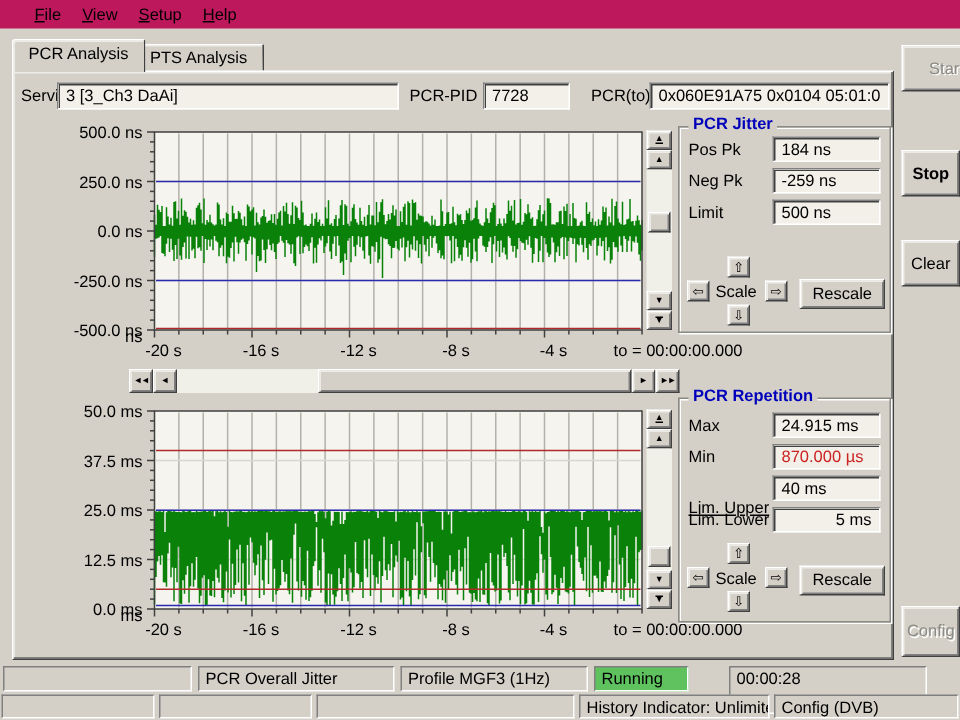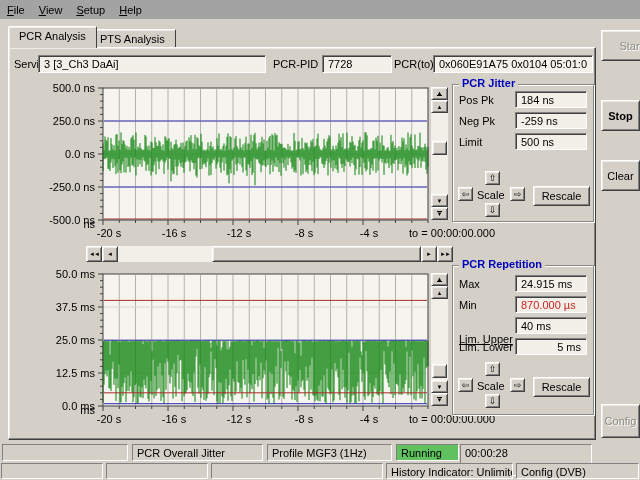--- a/index.html
+++ b/index.html
@@ -6,21 +6,21 @@
   html,body { width:640px; height:480px; }
   body {
     font-family:"Liberation Sans", sans-serif;
     font-size:11px; color:#000;
     background:#d4d0c8; position:relative; overflow:hidden;
   }
   .abs { position:absolute; }
 
   
   .menubar { left:0; top:0; width:640px; height:19px; display:flex; align-items:center;
-             padding-left:0; background:#a3a3a3; }
+             padding-left:16px; background:#be185d; }
   .menu-item { padding:2px 7px; cursor:default; }
   .menu-item u { text-decoration:underline; }
 
   
   .tab { background:#d4d0c8; border:1px solid #404040; border-bottom:none;
          border-top-color:#fff; border-left-color:#fff;
          box-shadow:inset 1px 1px 0 #ecebe5;
          border-radius:2px 2px 0 0; padding:3px 10px 0 10px; }
   .tab.active { z-index:3; }
   .tab.inactive { background:#d4d0c8; }
@@ -78,21 +78,21 @@
 </div>
 
 <div class="abs tab active" style="left:8px;  top:26px; height:22px; z-index:3;">PCR Analysis</div>
 <div class="abs tab inactive" style="left:89px; top:29px; height:19px; z-index:0;">PTS Analysis</div>
 
 <div class="abs tab-page"></div>
 
 <span class="abs" style="left:14px; top:58px; z-index:2;">Service</span>
 <div class="abs field" style="left:38px; top:55px; width:228px; height:18px; z-index:2;">3 [3_Ch3 DaAi]</div>
 <span class="abs" style="left:273px; top:58px; z-index:2;">PCR-PID</span>
-<div class="abs field" style="left:322px; top:55px; width:70px; height:18px; z-index:2;">7728</div>
+<div class="abs field" style="left:322px; top:55px; width:58px; height:18px; z-index:2;">7728</div>
 <span class="abs" style="left:394px; top:58px; z-index:2;">PCR(to)</span>
 <div class="abs field" style="left:433px; top:55px; width:160px; height:18px; z-index:2;">0x060E91A75  0x0104  05:01:0</div>
 
 <svg class="abs" id="chart-jitter" style="left:30px; top:80px; z-index:2;" width="470" height="162">
     <rect x="73" y="8" width="325" height="132" fill="#f5f4ee"></rect>
     <line x1="89.25" y1="9" x2="89.25" y2="139" stroke="#b2b2aa" stroke-width="1"></line>
     <line x1="105.5" y1="9" x2="105.5" y2="139" stroke="#b2b2aa" stroke-width="1"></line>
     <line x1="121.75" y1="9" x2="121.75" y2="139" stroke="#b2b2aa" stroke-width="1"></line>
     <line x1="138" y1="9" x2="138" y2="139" stroke="#b2b2aa" stroke-width="1"></line>
     <line x1="154.25" y1="9" x2="154.25" y2="139" stroke="#b2b2aa" stroke-width="1"></line>
@@ -354,19 +354,19 @@
 
 <div class="abs btn disabled" style="left:601px; top:30px;  width:60px; height:31px;">Start</div>
 <div class="abs btn bold" style="left:601px; top:100px; width:39px; height:31px;">Stop</div>
 <div class="abs btn" style="left:601px; top:160px; width:39px; height:31px;">Clear</div>
 <div class="abs btn disabled" style="left:601px; top:404px; width:39px; height:34px; z-index:4;">Config</div>
 
 <div class="abs panel" style="left:2px;   top:444px; width:126px; height:17px;"></div>
 <div class="abs panel" style="left:132px; top:444px; width:131px; height:17px;">PCR Overall Jitter</div>
 <div class="abs panel" style="left:267px; top:444px; width:125px; height:17px;">Profile MGF3 (1Hz)</div>
 <div class="abs panel" style="left: 396px; top: 444px; width: 63px; height: 17px; background-color: rgb(95, 194, 95);">Running</div>
-<div class="abs panel" style="left:460px; top:444px; width:132px; height:32px;">00:00:28</div>
+<div class="abs panel" style="left:486px; top:444px; width:132px; height:32px;">00:00:28</div>
 
 <div class="abs panel" style="left:1px;   top:463px; width:102px; height:16px;"></div>
 <div class="abs panel" style="left:106px; top:463px; width:102px; height:16px;"></div>
 <div class="abs panel" style="left:211px; top:463px; width:172px; height:16px;"></div>
 <div class="abs panel" style="left:386px; top:463px; width:127px; height:16px;">History Indicator: Unlimited</div>
 <div class="abs panel" style="left:516px; top:463px; width:123px; height:16px;">Config (DVB)</div>
 
 </body></html>

